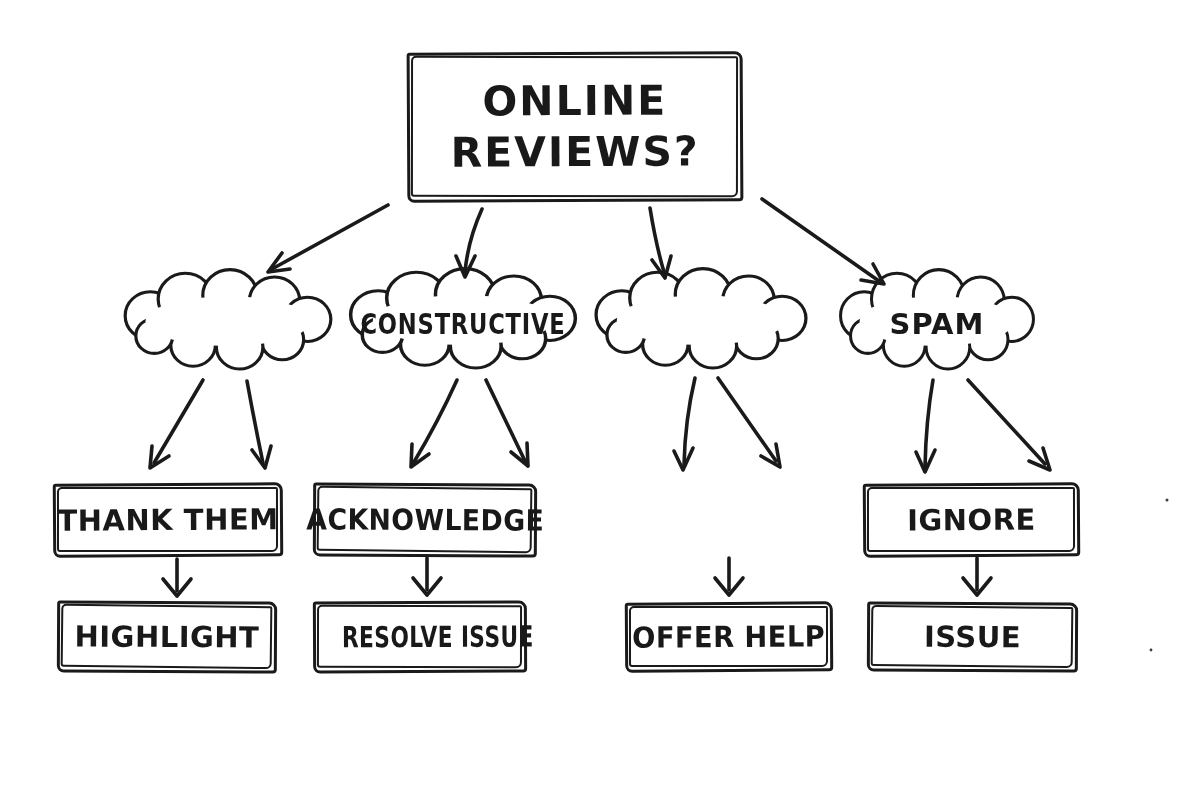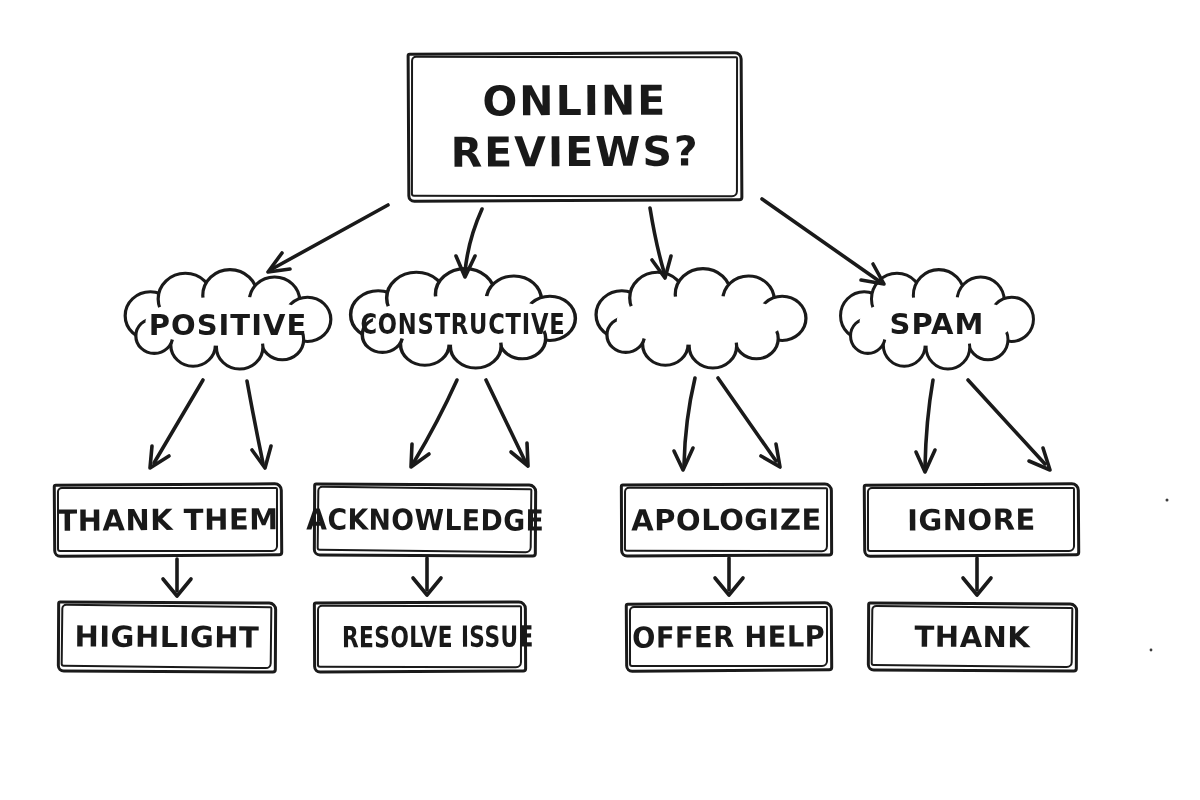--- a/index.html
+++ b/index.html
@@ -212,43 +212,39 @@
       <circle class="speck" cx="1167" cy="500" r="1.5"></circle>
       <circle class="speck" cx="893" cy="505" r="1.4"></circle>
       <circle class="speck" cx="1151" cy="650" r="1.4"></circle>
     </g>
   </svg>
 
   <div class="node root-node" style="left:407px; top:52px; width:336px; height:150px;">
     <span class="lbl">ONLINE REVIEWS?</span>
   </div>
 
-  <span class="cloud-lbl" style="left:228px; top:325px; transform:translate(-50%,-50%);">POSITIVE</span>
   <span class="cloud-lbl sx76" style="left:463px; top:324px; transform:translate(-50%,-50%) scaleX(0.78);">CONSTRUCTIVE</span>
   <span class="cloud-lbl" style="left:937px; top:324px; transform:translate(-50%,-50%);">SPAM</span>
 
   <div class="node action-node r1" style="left:53px; top:483px; width:230px; height:74px;">
     <span class="lbl">THANK THEM</span>
   </div>
   <div class="node action-node r2" style="left:313px; top:483px; width:224px; height:74px;">
     <span class="lbl sx92">ACKNOWLEDGE</span>
   </div>
-  <div class="node action-node r3" style="left:620px; top:483px; width:213px; height:74px;">
-    <span class="lbl">APOLOGIZE</span>
-  </div>
   <div class="node action-node r1" style="left:863px; top:483px; width:217px; height:74px;">
     <span class="lbl">IGNORE</span>
   </div>
 
   <div class="node action-node r2" style="left:57px; top:601px; width:220px; height:72px;">
     <span class="lbl">HIGHLIGHT</span>
   </div>
   <div class="node action-node r3" style="left:313px; top:601px; width:214px; height:72px;padding-left:36px;">
     <span class="lbl sx75">RESOLVE ISSUE</span>
   </div>
   <div class="node action-node r1" style="left:625px; top:602px; width:208px; height:70px;">
     <span class="lbl sx94">OFFER HELP</span>
   </div>
   <div class="node action-node r2" style="left:867px; top:602px; width:211px; height:70px;">
-    <span class="lbl">THANK</span>
+    <span class="lbl">ISSUE</span>
   </div>
 
 </div>
 
 </body></html>

